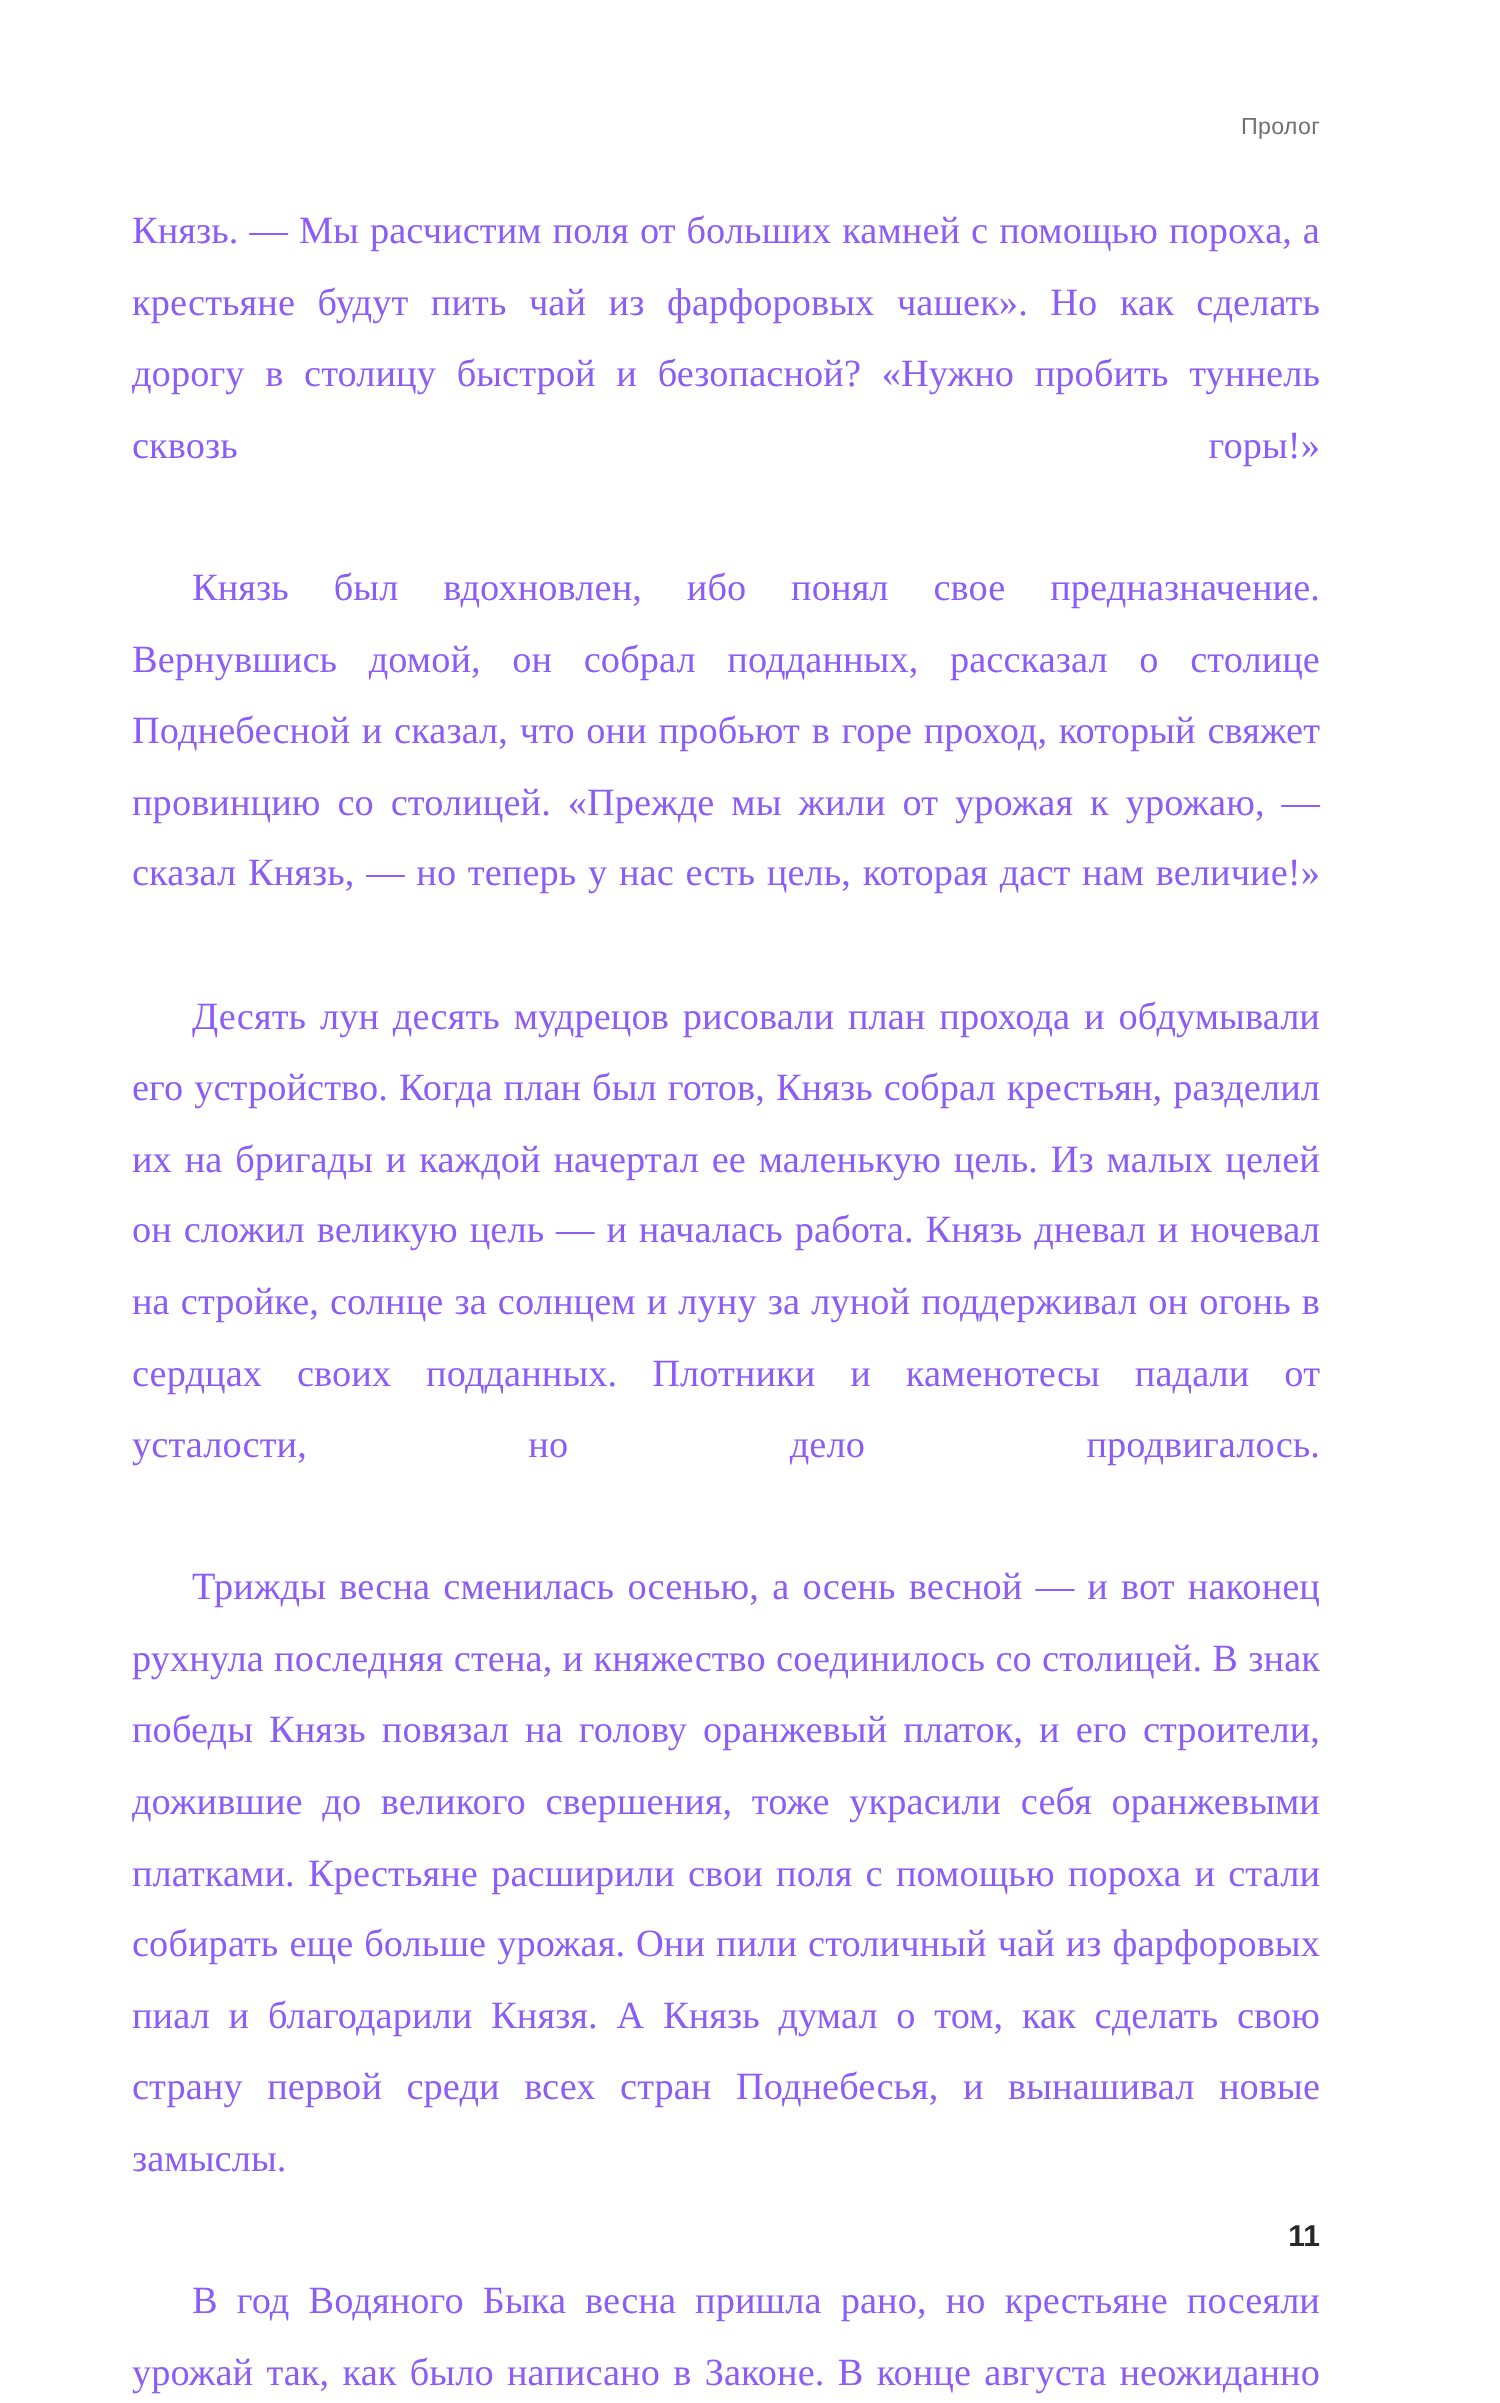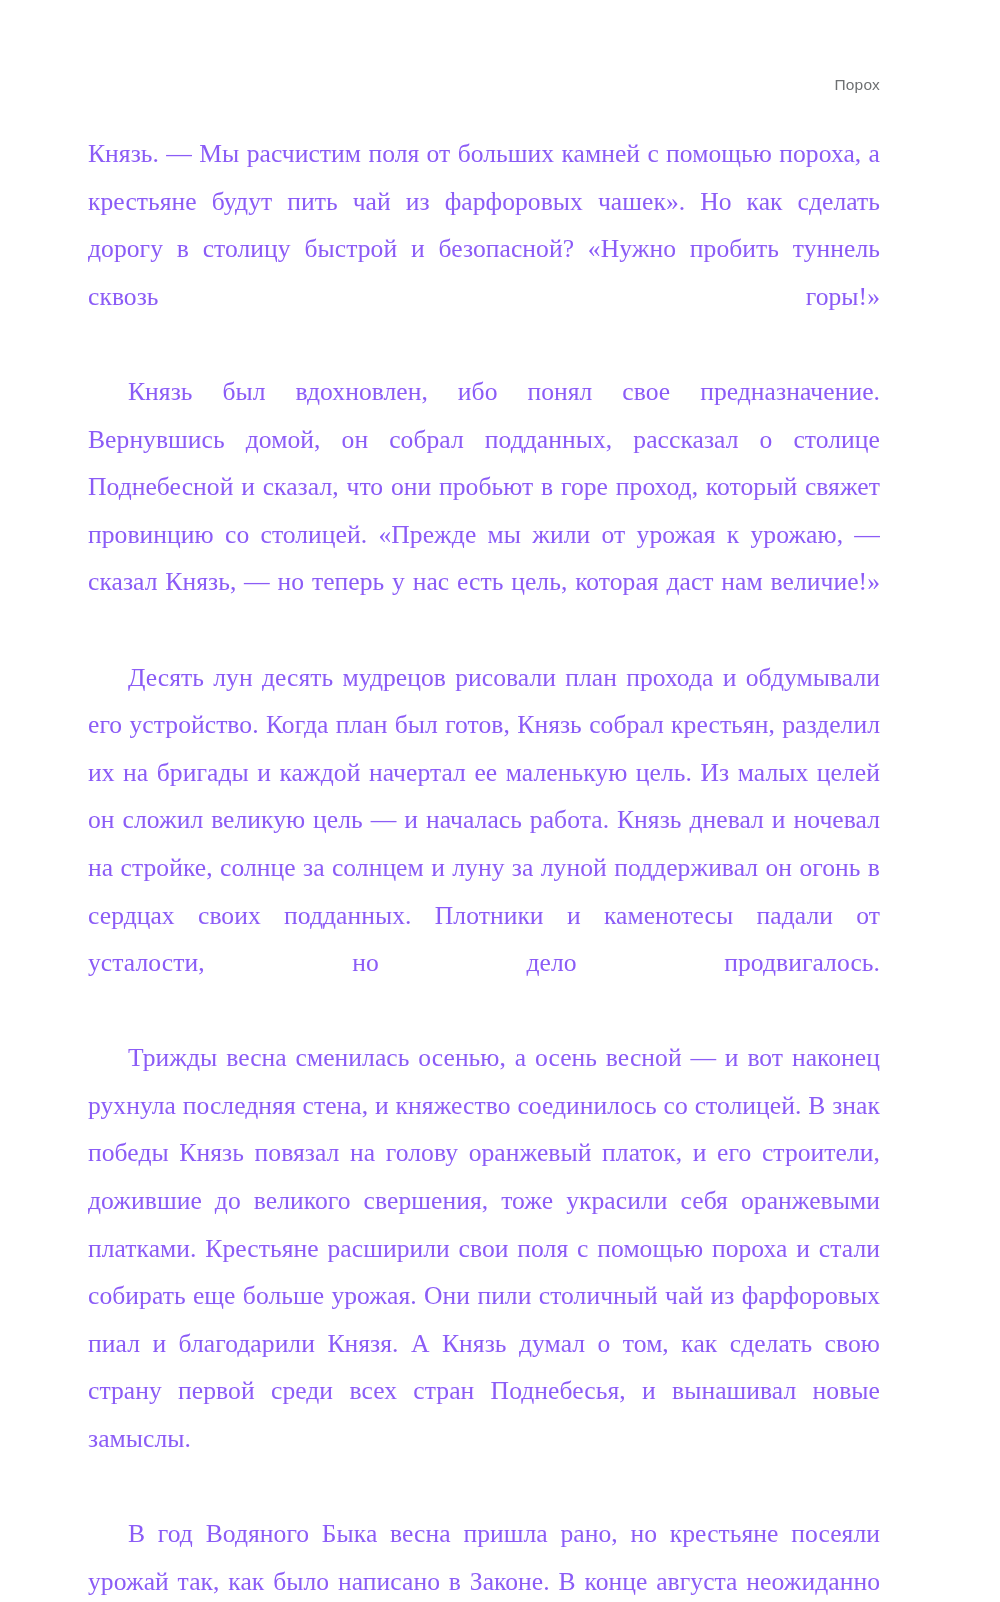--- a/index.html
+++ b/index.html
@@ -89,30 +89,31 @@
     color: #2a2729;
     line-height: 26px;
     white-space: nowrap;
   }
 </style>
 </head>
 <body>
 
 <div class="page">
 
-  <div class="running-head">Порох</div>
+  <div class="running-head">Пролог</div>
 
   <div class="text-block">
 
     <p class="para no-indent">Князь. — Мы расчистим поля от больших камней с помощью пороха, а крестьяне будут пить чай из фарфоровых чашек». Но как сделать дорогу в столицу быстрой и безопасной? «Нужно пробить туннель сквозь горы!»</p>
 
     <p class="para indent">Князь был вдохновлен, ибо понял свое предназначение. Вернувшись домой, он собрал подданных, рассказал о столице Поднебесной и сказал, что они пробьют в горе проход, который свяжет провинцию со столицей. «Прежде мы жили от урожая к урожаю, — сказал Князь, — но теперь у нас есть цель, которая даст нам величие!»</p>
 
     <p class="para indent">Десять лун десять мудрецов рисовали план прохода и обдумывали его устройство. Когда план был готов, Князь собрал крестьян, разделил их на бригады и каждой начертал ее маленькую цель. Из малых целей он сложил великую цель — и началась работа. Князь дневал и ночевал на стройке, солнце за солнцем и луну за луной поддерживал он огонь в сердцах своих подданных. Плотники и каменотесы падали от усталости, но дело продвигалось.</p>
 
     <p class="para indent">Трижды весна сменилась осенью, а осень весной — и вот наконец рухнула последняя стена, и княжество соединилось со столицей. В знак победы Князь повязал на голову оранжевый платок, и его строители, дожившие до великого свершения, тоже украсили себя оранжевыми платками. Крестьяне расширили свои поля с помощью пороха и стали собирать еще больше урожая. Они пили столичный чай из фарфоровых пиал и благодарили Князя. А Князь думал о том, как сделать свою страну первой среди всех стран Поднебесья, и вынашивал новые замыслы.</p>
 
     <p class="para indent">В год Водяного Быка весна пришла рано, но крестьяне посеяли урожай так, как было написано в Законе. В конце августа неожиданно ударили заморозки, но крестьяне не стали собирать урожай. Они все сделали по Закону — и урожай погиб. Порох, чай и фарфор не помогли. Зимой люди голодали, а седеющий Князь плакал. Он снова нуждался в совете, но не хотел</p>
 
   </div>
 
+  <div class="folio">11</div>
 
 </div>
 
 </body></html>

